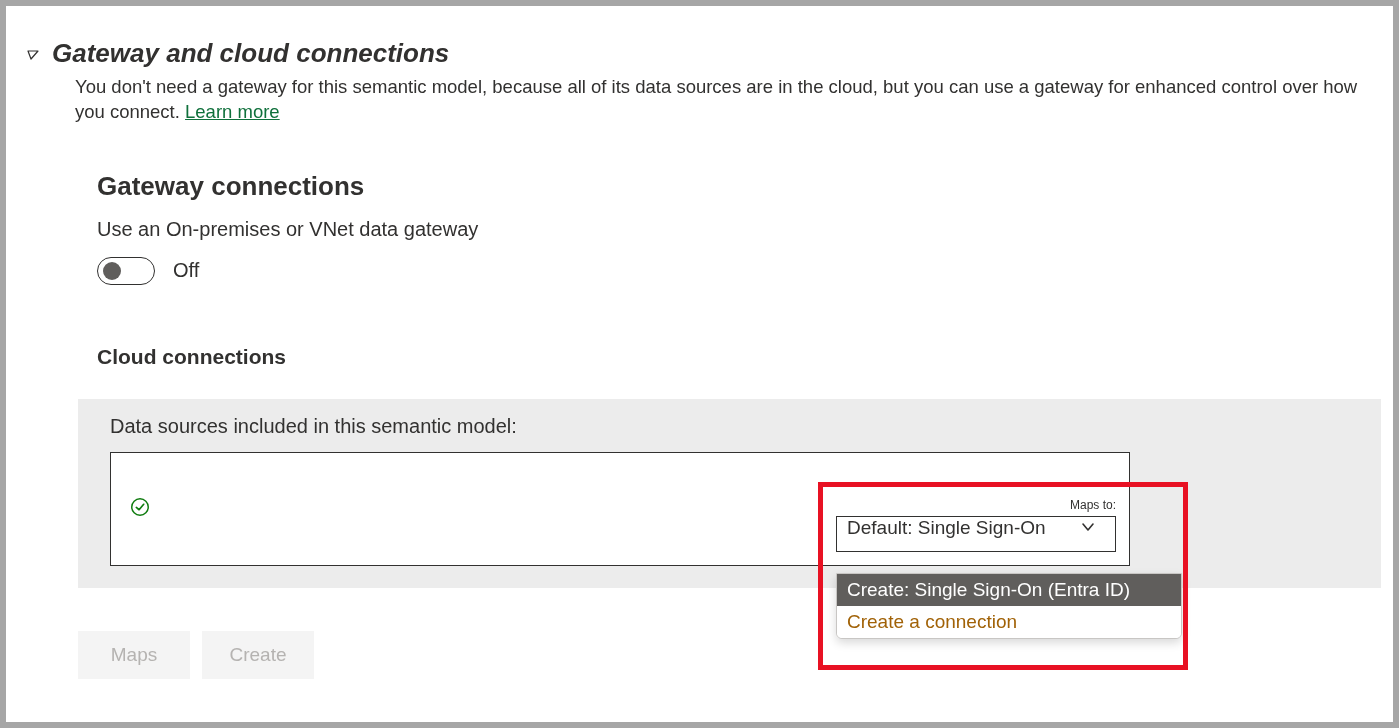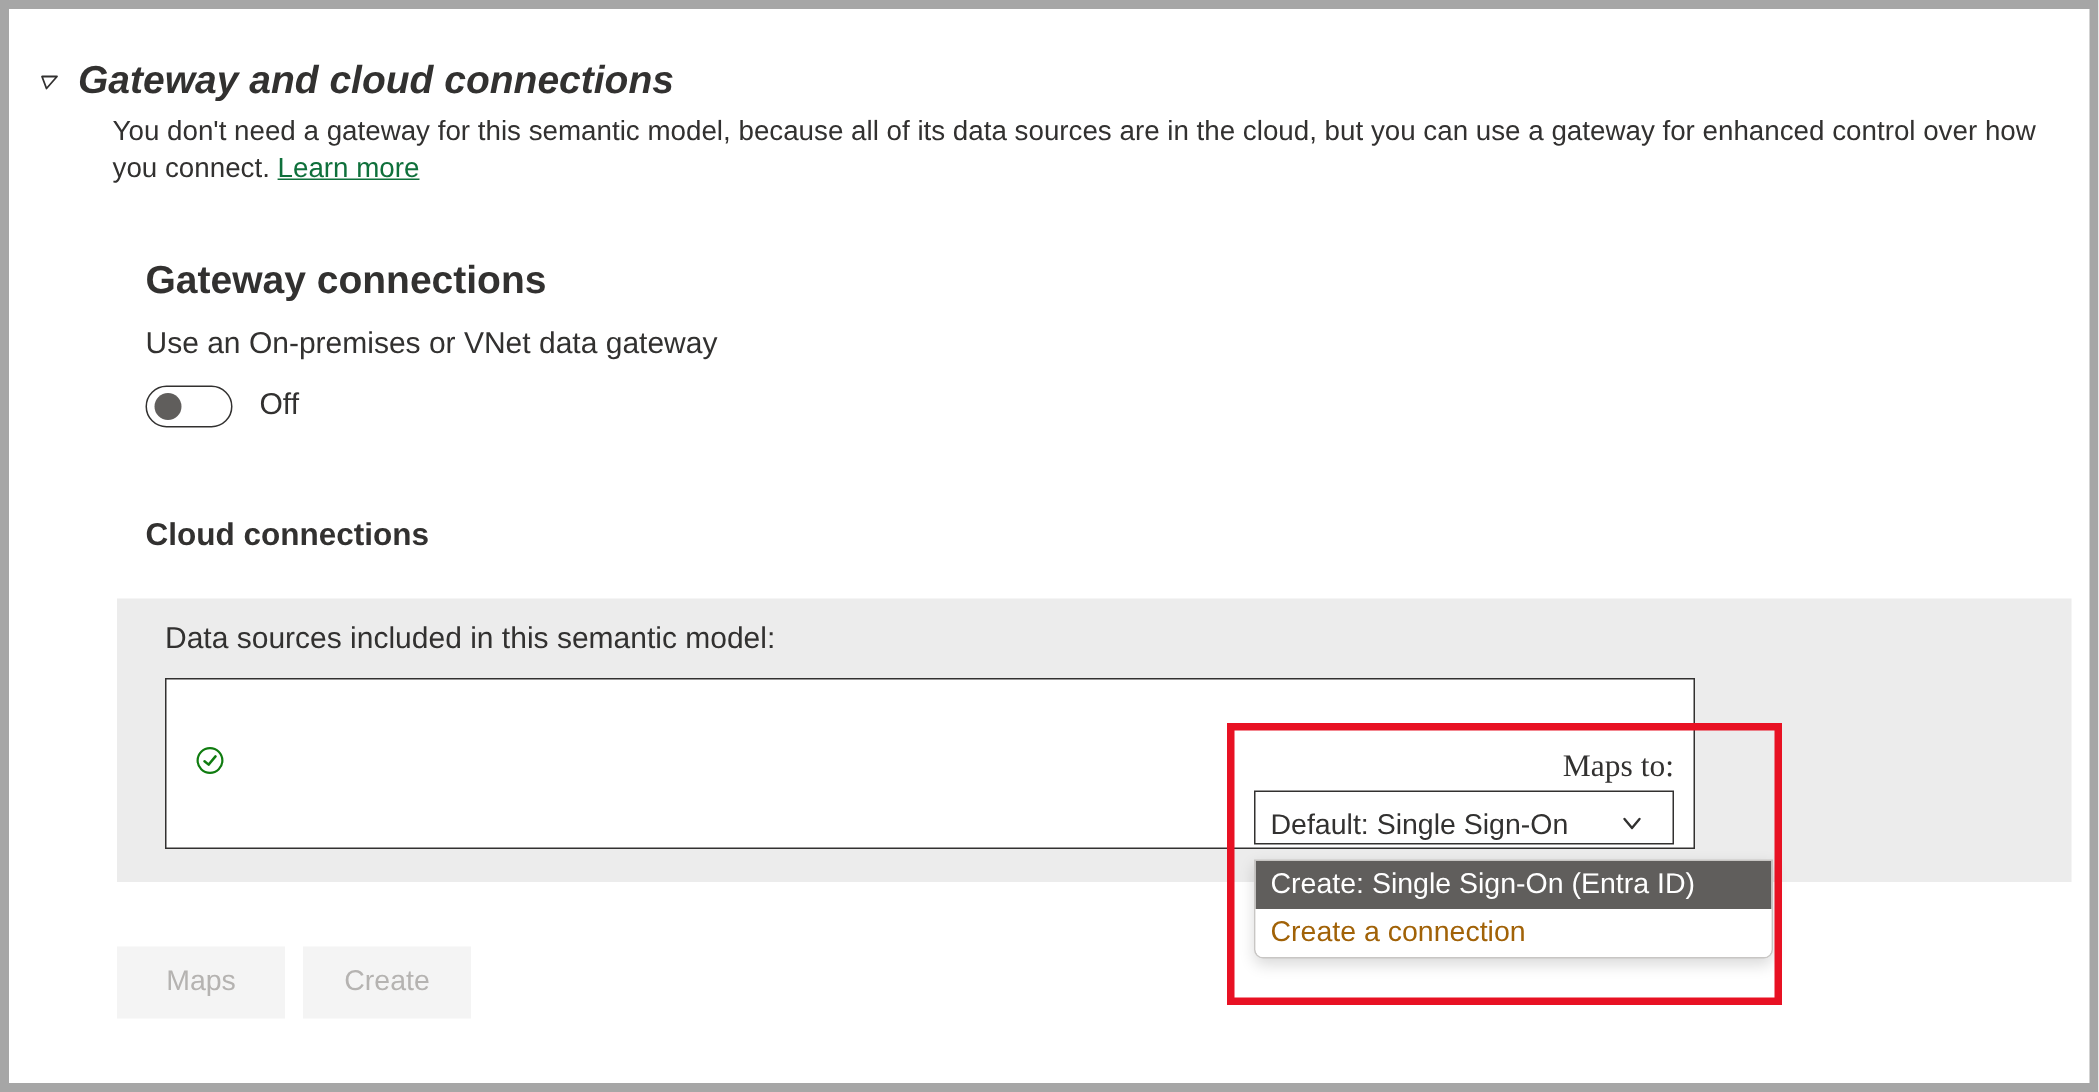--- a/index.html
+++ b/index.html
@@ -129,31 +129,30 @@
     height: 188px;
     pointer-events: none;
   }
   .maps-block {
     position: absolute;
     left: 830px;
     top: 492px;
     width: 280px;
   }
   .maps-label {
-    font-size: 21px;
+    font-size: 12px;
     text-align: right;
     color: #323130;
     margin-bottom: 4px;
-    font-family: Liberation Serif, serif;
   }
   .select-box {
     border: 1px solid #323130;
     height: 36px;
     display: flex;
-    align-items: flex-end;
+    align-items: flex-start;
     justify-content: space-between;
     padding: 0 20px 0 10px;
     font-size: 19px;
     background: #fff;
     cursor: pointer;
   }
   .chev svg { width: 14px; height: 14px; }
   .dropdown {
     position: absolute;
     left: 830px;

